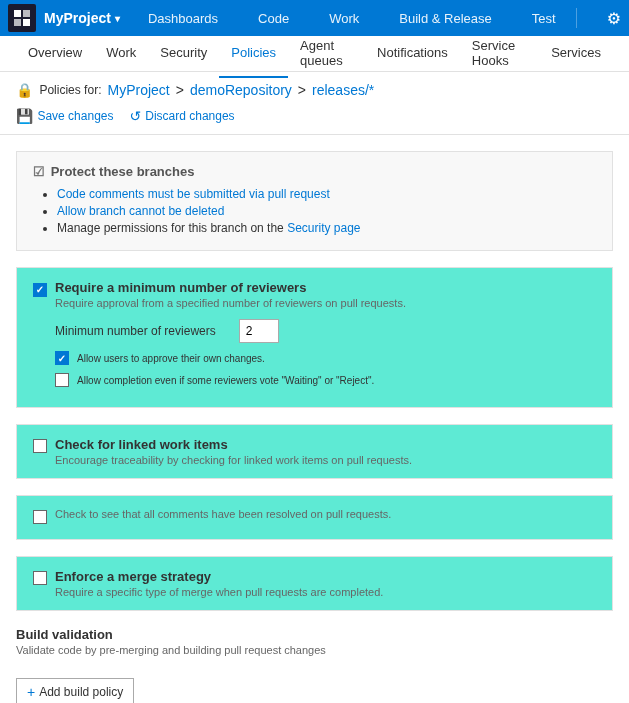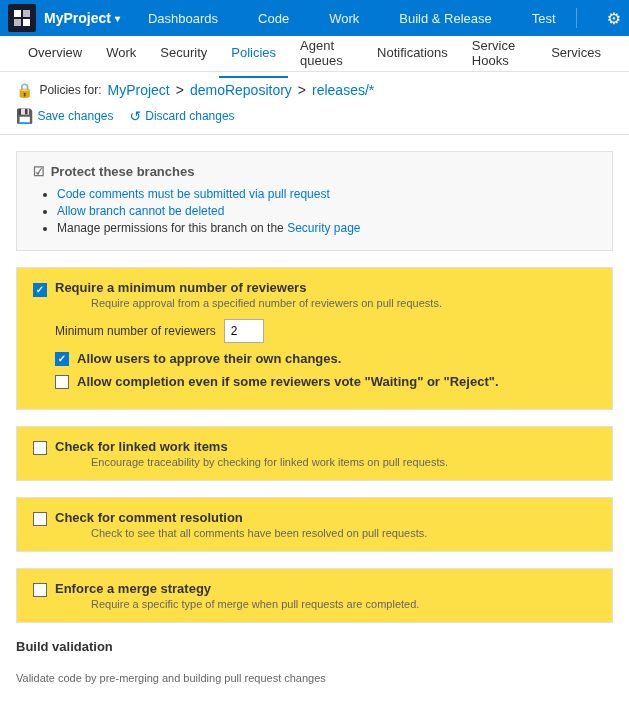--- a/index.html
+++ b/index.html
@@ -104,33 +104,33 @@
     .protect-section .title .check { color: #777; }
     .protect-section ul { list-style: disc; margin-left: 24px; }
     .protect-section ul li { font-size: 12px; margin-bottom: 3px; }
     .protect-section ul li a { color: #0078d4; text-decoration: none; }
 
     
     .policy-item {
       margin-bottom: 16px;
       padding: 12px 16px;
       border: 1px solid #e1e1e1;
-      background: #fde047;
+      background: #5eead4;
     }
     .policy-header {
       display: flex; align-items: flex-start; gap: 8px;
     }
     .policy-header .checkbox-wrap {
       margin-top: 2px;
     }
     .policy-header .info { flex: 1; }
     .policy-title {
       font-size: 13px; font-weight: 600; color: #333; margin-bottom: 2px;
     }
-    .policy-desc { font-size: 11px; color: #666; margin-left: 36px; }
+    .policy-desc { font-size: 11px; color: #666; }
 
     
     .custom-checkbox {
       width: 14px; height: 14px;
       border: 1px solid #666;
       display: inline-flex; align-items: center; justify-content: center;
       cursor: pointer;
       flex-shrink: 0;
     }
     .custom-checkbox.checked {
@@ -141,39 +141,39 @@
     }
     .custom-checkbox.unchecked { background: white; }
 
     
     .sub-options {
       margin-top: 10px; margin-left: 22px;
     }
     .sub-option {
       display: flex; align-items: center; gap: 8px; margin-bottom: 8px;
     }
-    .sub-option label { font-size: 13px; color: #333; font-weight: bold; }
+    .sub-option label { font-size: 10px; color: #333; }
     .number-input {
       border: 1px solid #aaa;
       padding: 2px 6px;
       font-size: 12px;
       width: 40px;
       height: 24px;
     }
     .min-reviewers-row {
-      display: flex; align-items: center; gap: 8px; margin-bottom: 8px;
+      display: flex; align-items: center; gap: 23px; margin-bottom: 8px;
     }
     .min-reviewers-row label { font-size: 12px; color: #333; }
 
     
     .build-validation {
       margin-bottom: 16px;
     }
     .build-validation .section-title {
-      font-size: 13px; font-weight: 700; color: #333; margin-bottom: 18px;
+      font-size: 13px; font-weight: 700; color: #333; margin-bottom: 2px;
     }
     .build-validation .section-desc {
       font-size: 11px; color: #666; margin-bottom: 22px;
     }
     .btn-add {
       display: inline-flex; align-items: center; gap: 4px;
       border: 1px solid #aaa; background: white;
       padding: 5px 10px; font-size: 12px; cursor: pointer; color: #333;
       margin-bottom: 10px;
     }
@@ -291,21 +291,20 @@
       </div>
     </div>
   </div>
 
   <div class="policy-item">
     <div class="policy-header">
       <div class="checkbox-wrap">
         <div class="custom-checkbox unchecked"></div>
       </div>
       <div class="info">
-        <div class="policy-title">Check for comment resolution</div>
         <div class="policy-desc">Check to see that all comments have been resolved on pull requests.</div>
       </div>
     </div>
   </div>
 
   <div class="policy-item">
     <div class="policy-header">
       <div class="checkbox-wrap">
         <div class="custom-checkbox unchecked"></div>
       </div>

